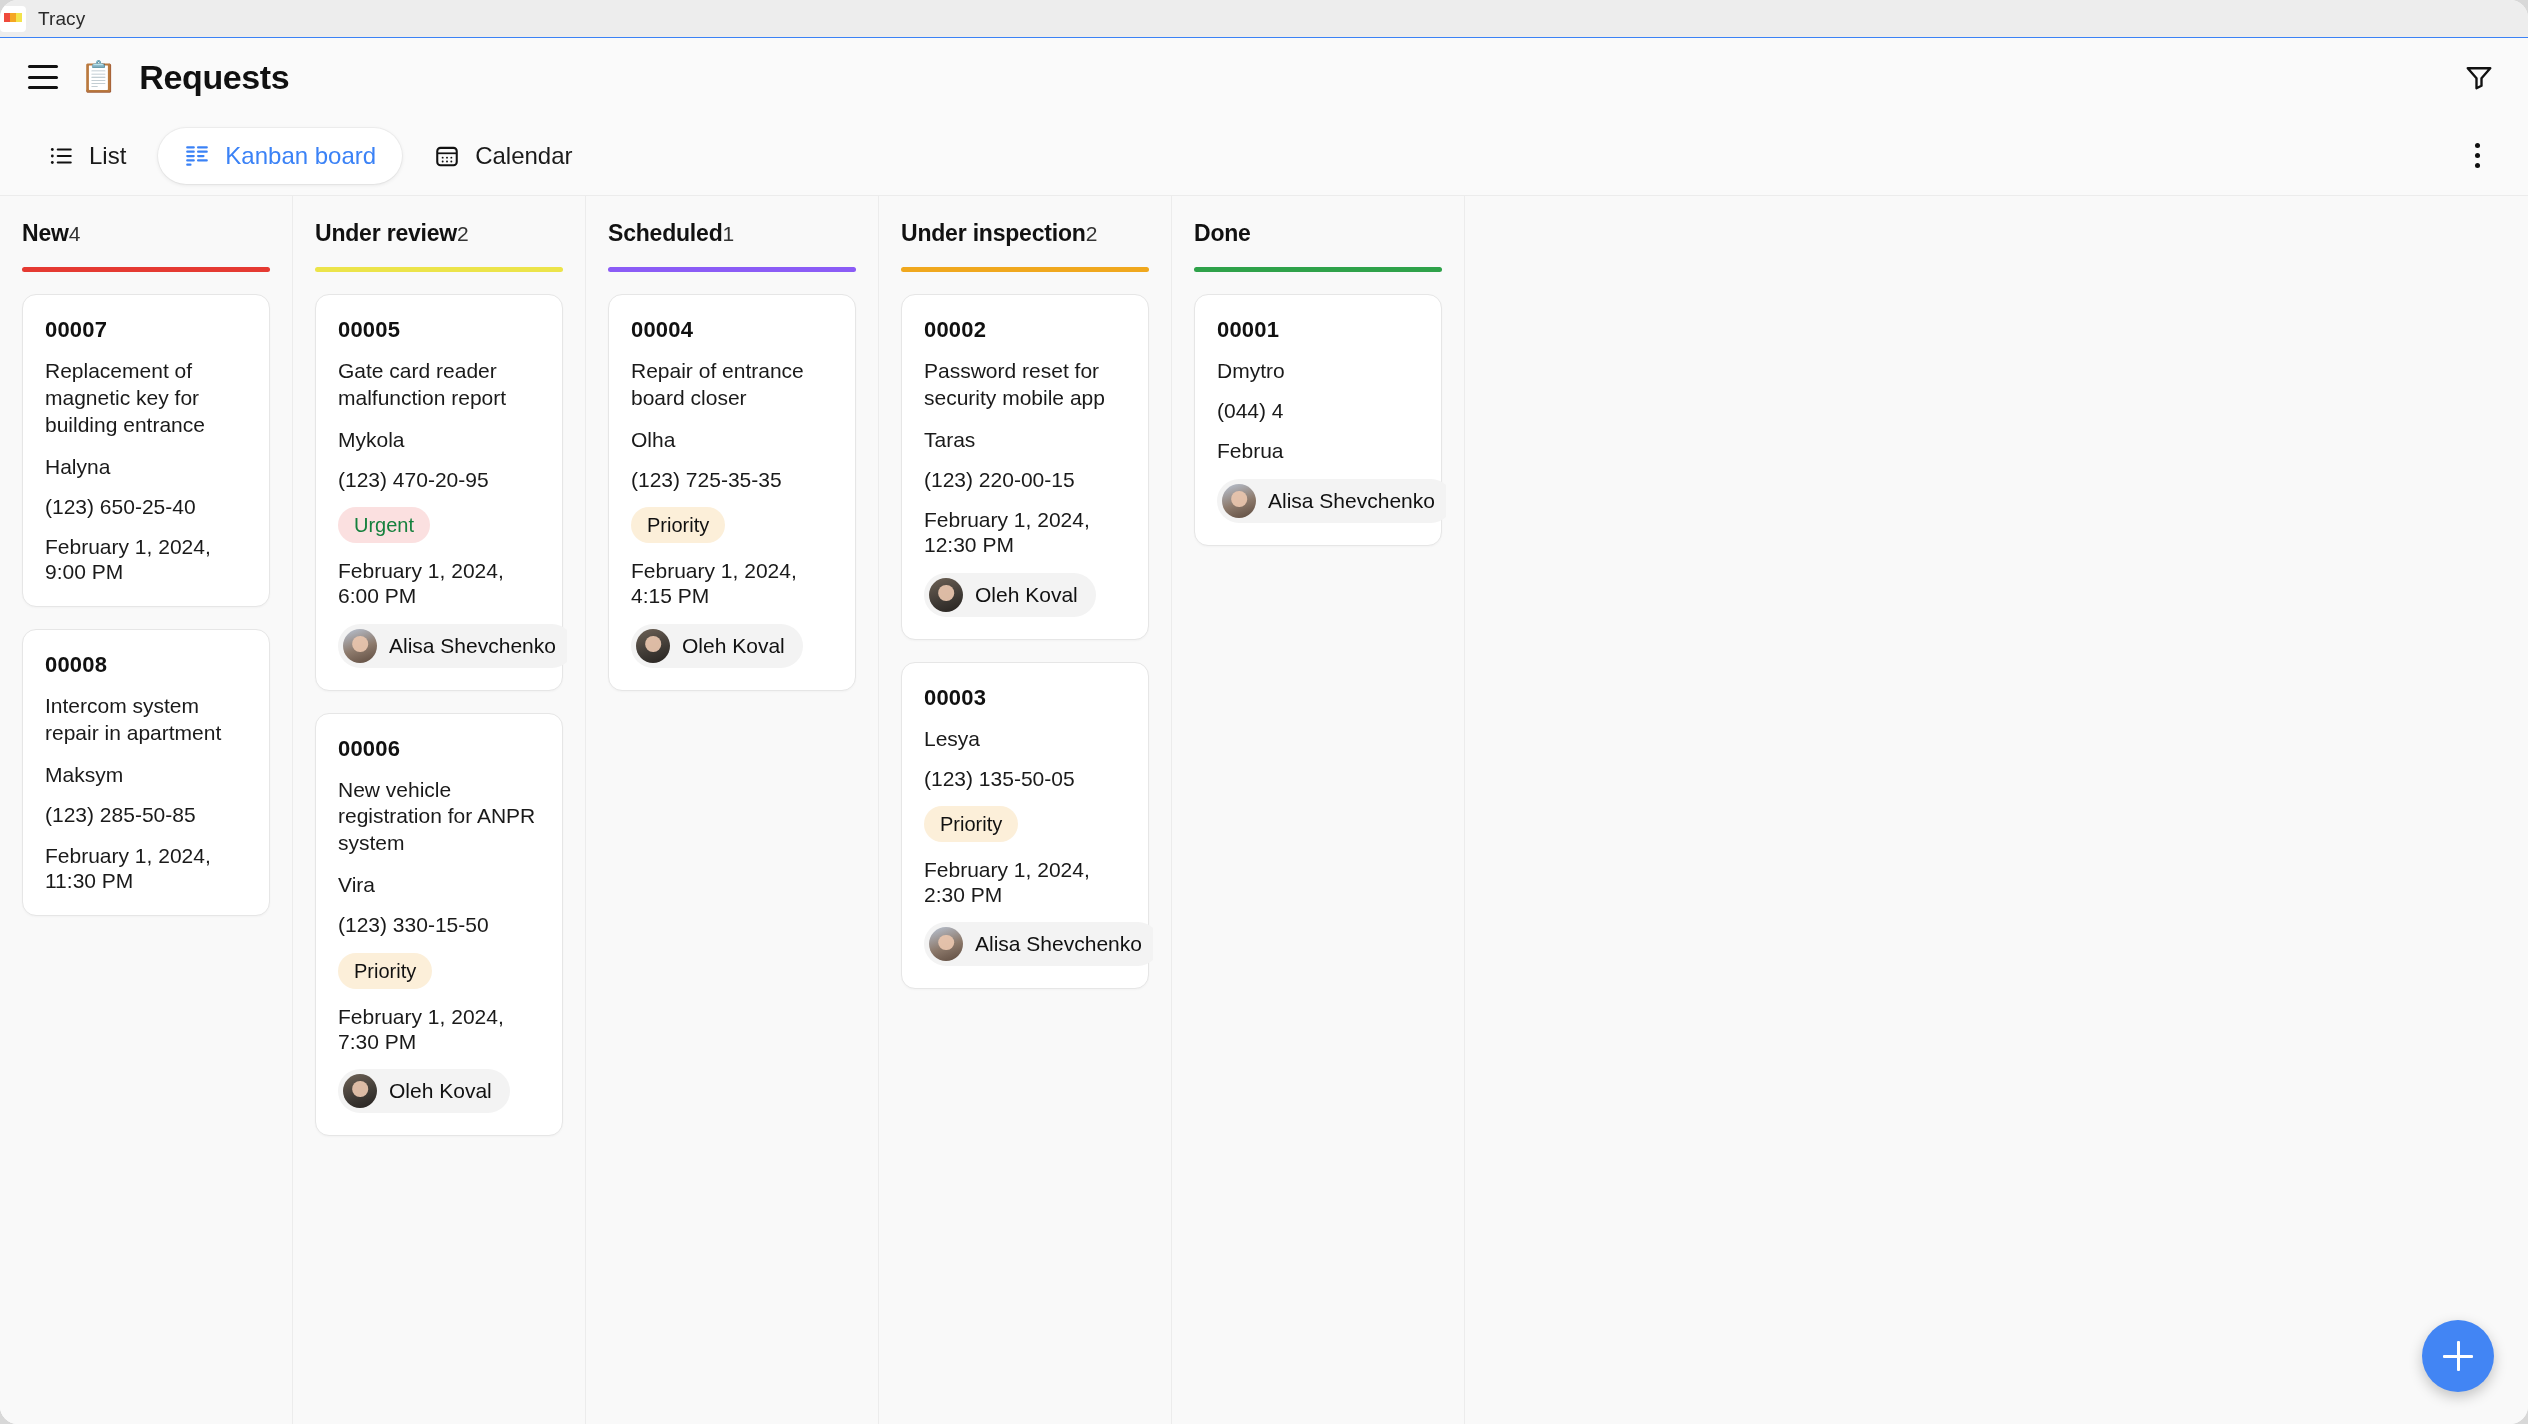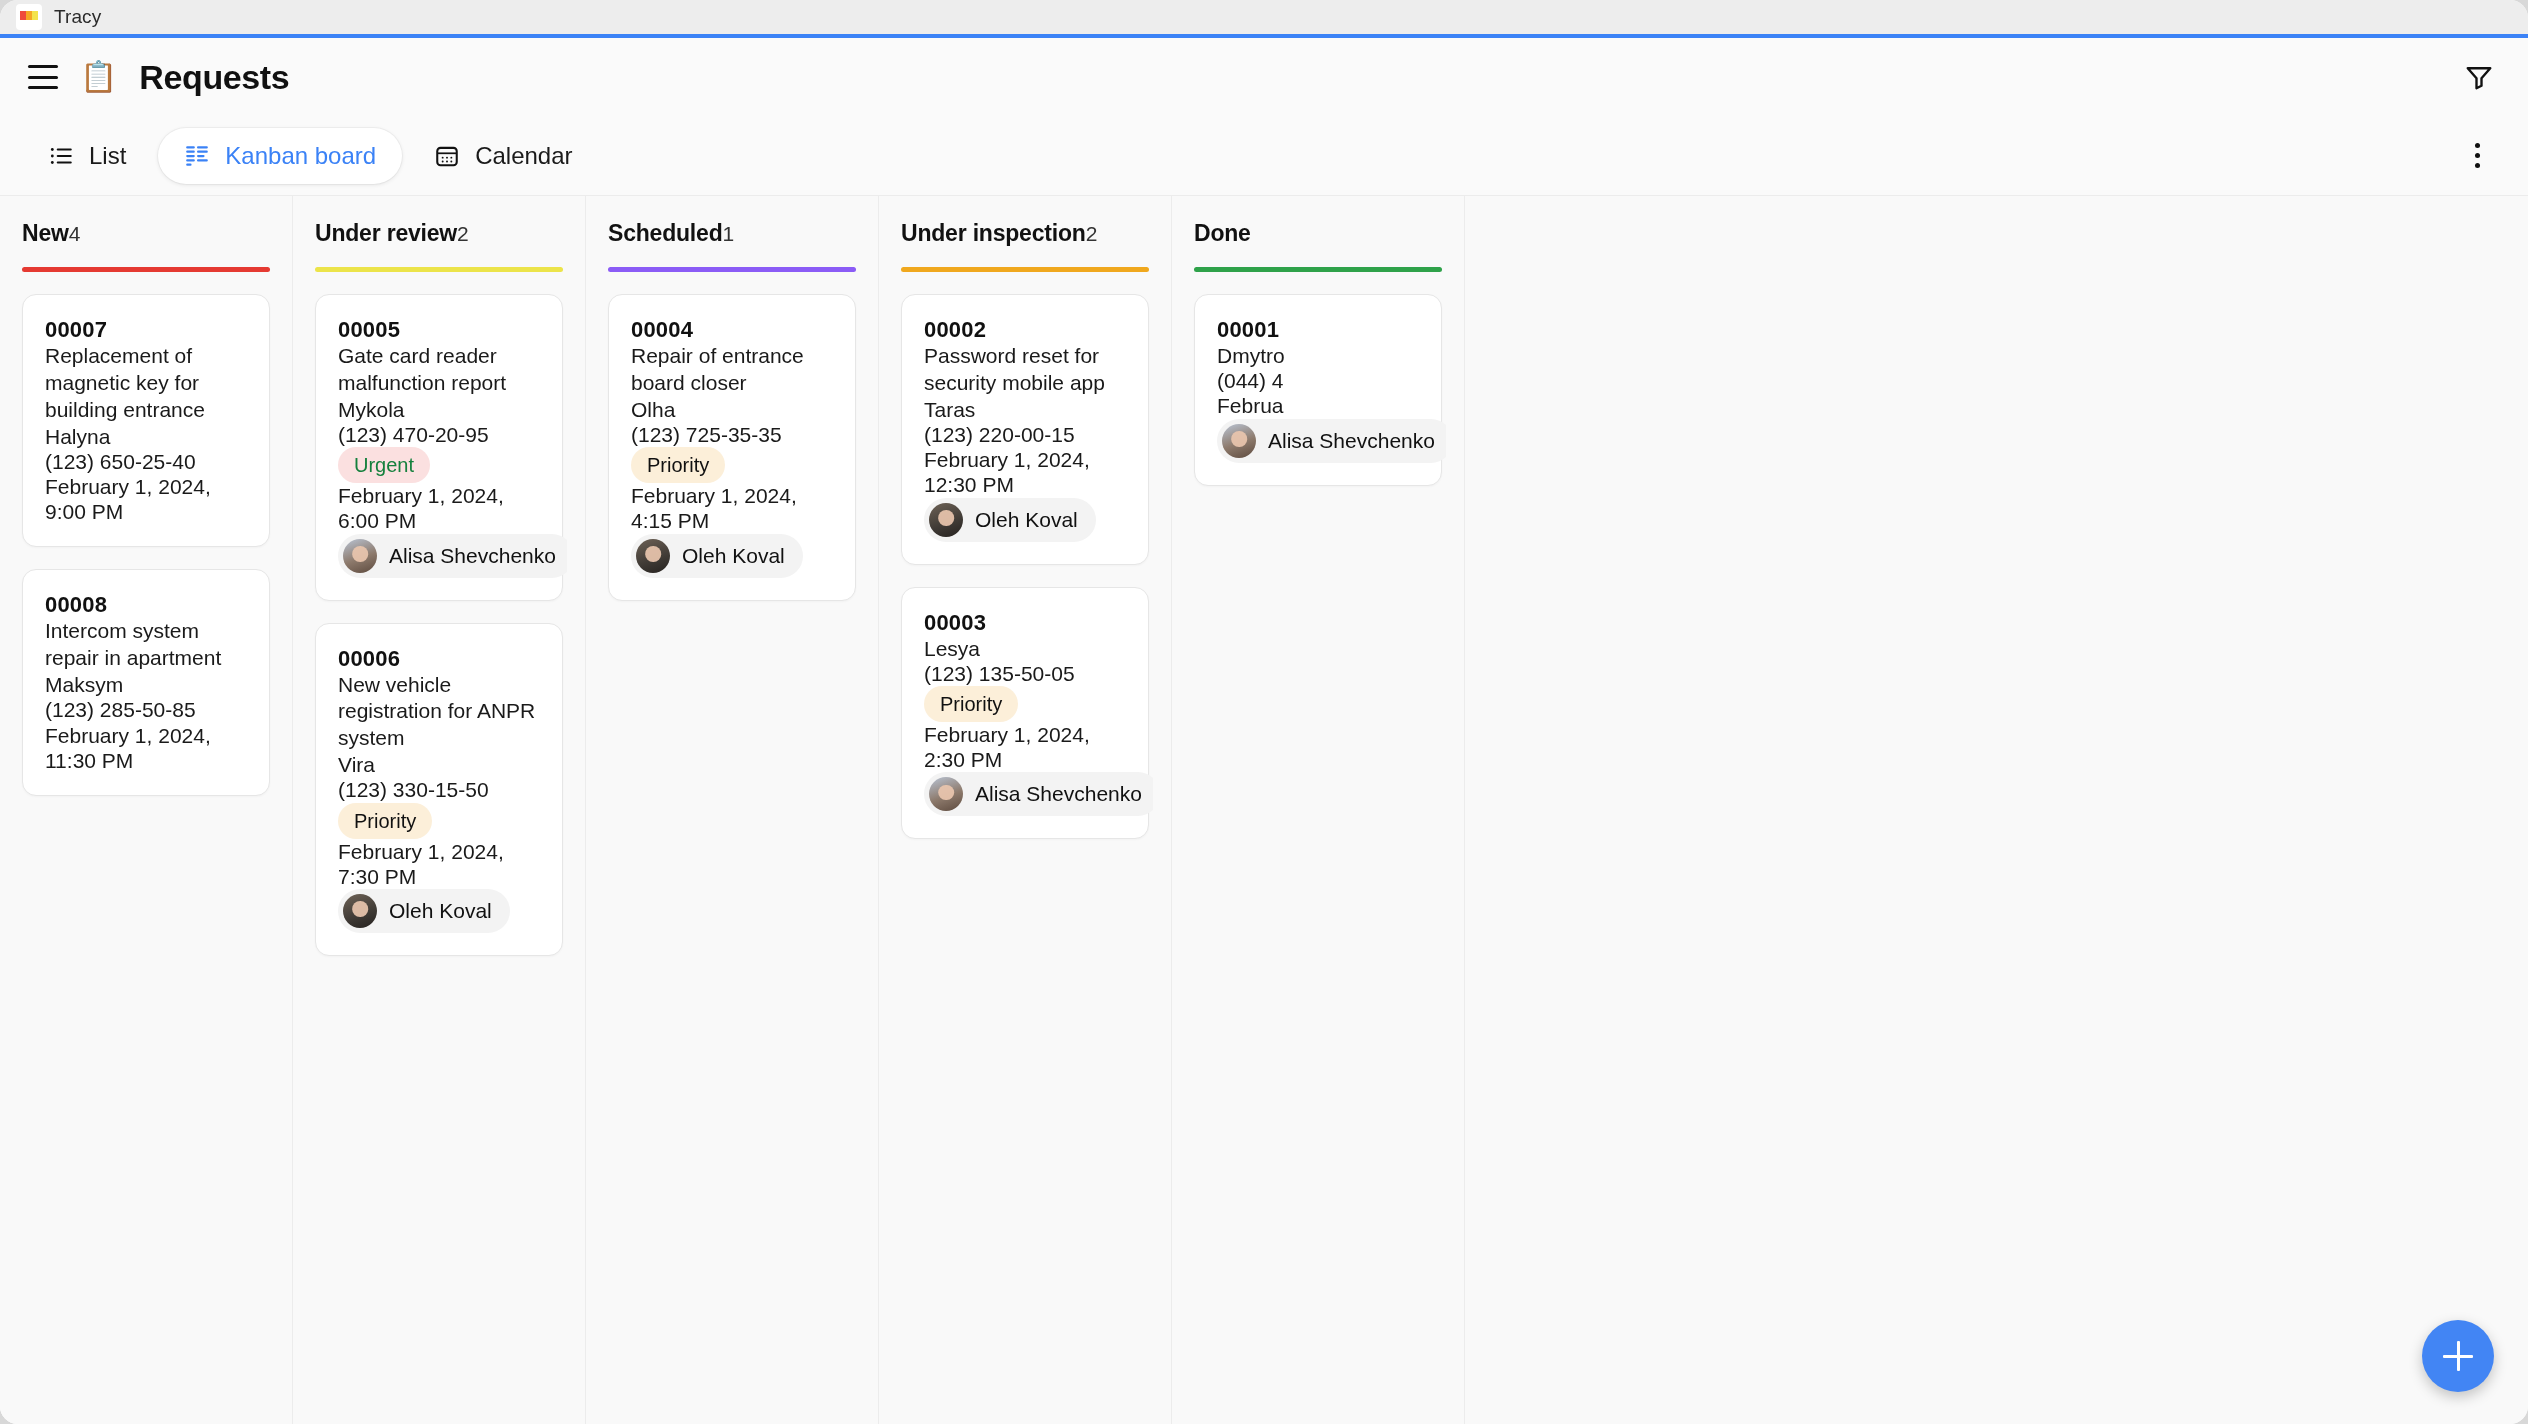--- a/index.html
+++ b/index.html
@@ -21,24 +21,23 @@
     overflow: hidden;
     display: flex;
     flex-direction: column;
   }
 
   
   .os-bar {
     height: 38px;
     flex: 0 0 38px;
     background: #ededed;
-    border-bottom: 4px solid #3b82f6;
+    border-bottom: 1px solid #3b82f6;
     display: flex;
     align-items: center;
-    padding-left: 16px;
     gap: 12px;
   }
   .os-logo {
     width: 26px;
     height: 26px;
     border-radius: 4px;
     background: #ffffff;
     position: relative;
     overflow: hidden;
     flex: 0 0 26px;
@@ -178,20 +177,21 @@
     overflow: hidden;
   }
 
   .card {
     background: #fff;
     border: 1px solid #e6e6e6;
     border-radius: 14px;
     padding: 22px 16px 22px 22px;
     display: flex;
     flex-direction: column;
+    gap: 15px;
     box-shadow: 0 1px 2px rgba(0,0,0,.03);
     cursor: pointer;
   }
   .card-id {
     font-size: 22px;
     font-weight: 700;
     color: #111;
     letter-spacing: .2px;
   }
   .card-title {

